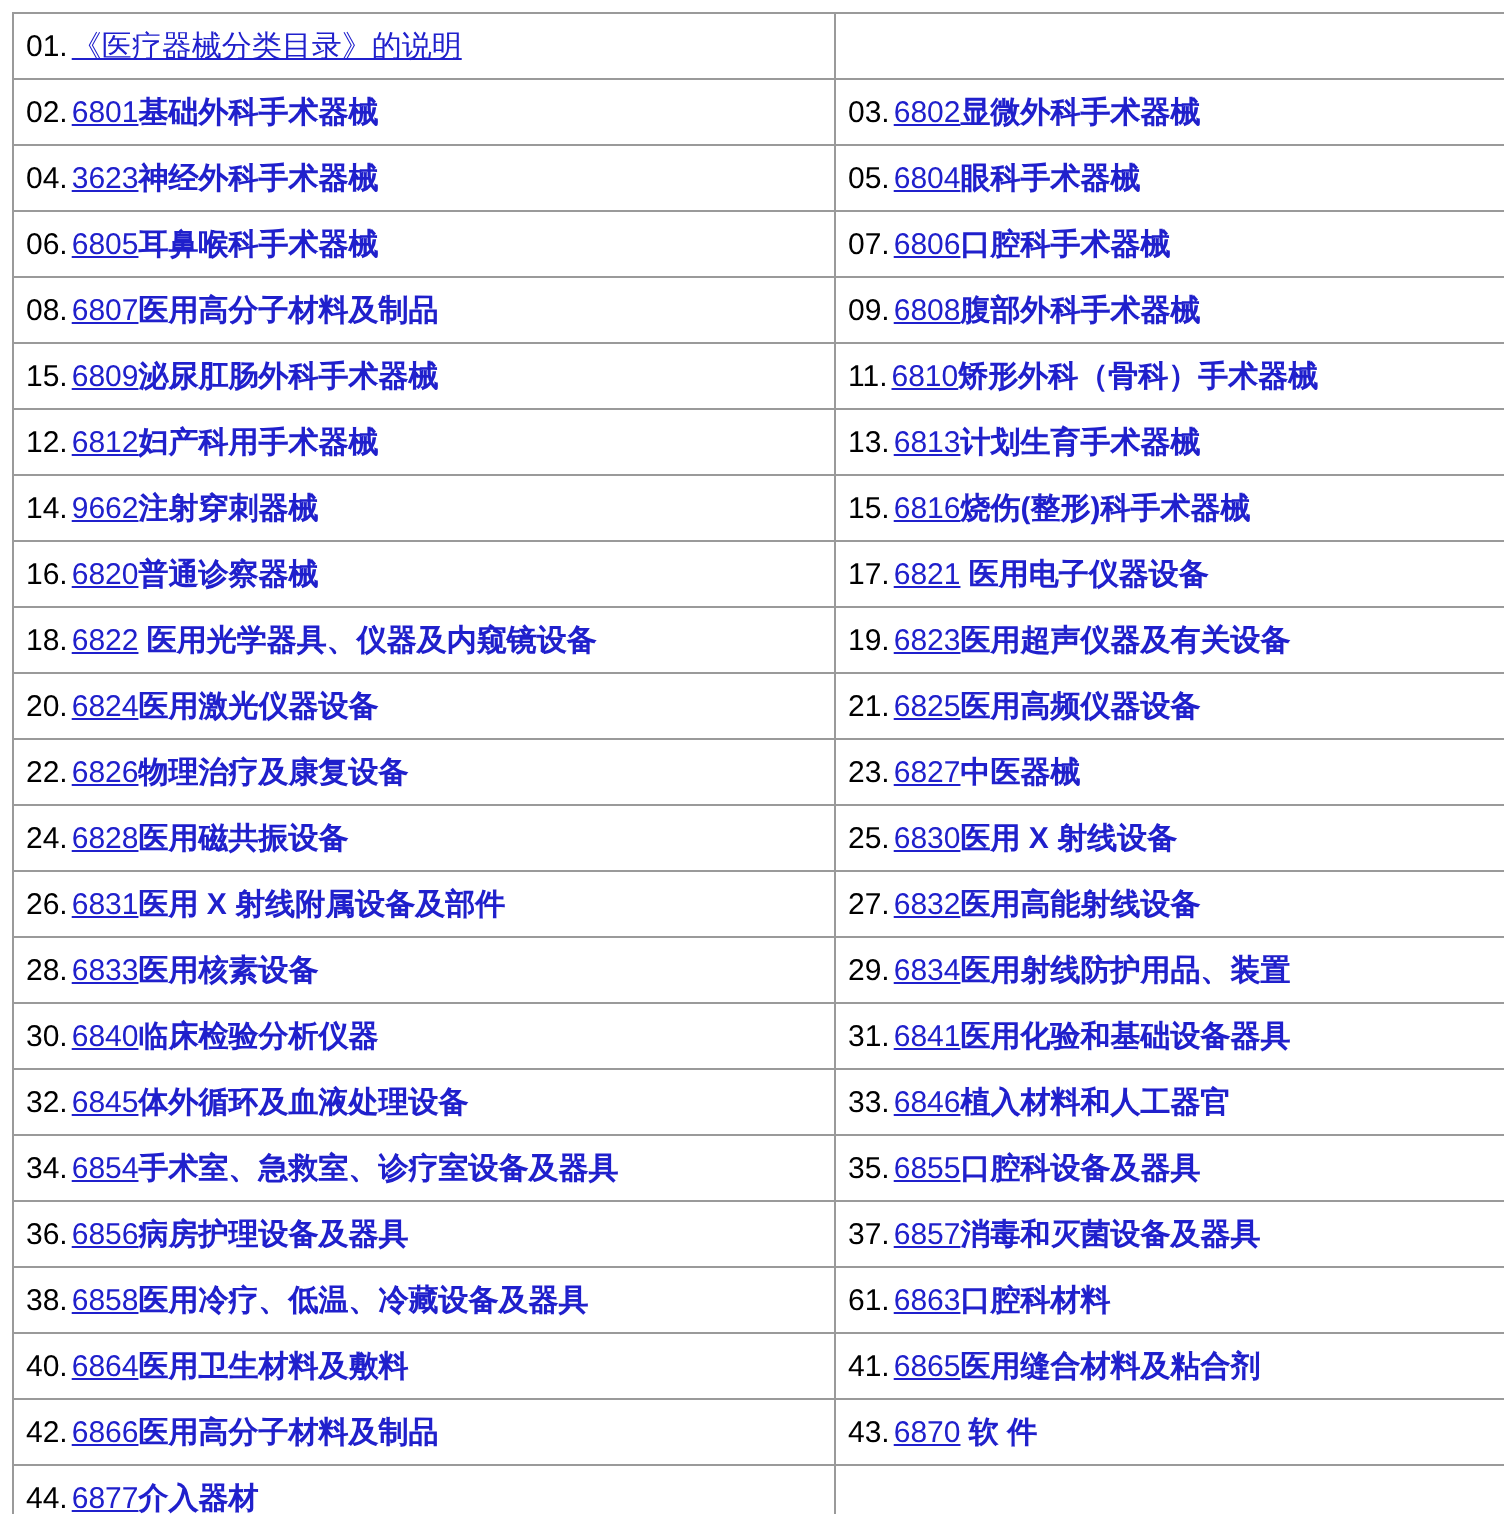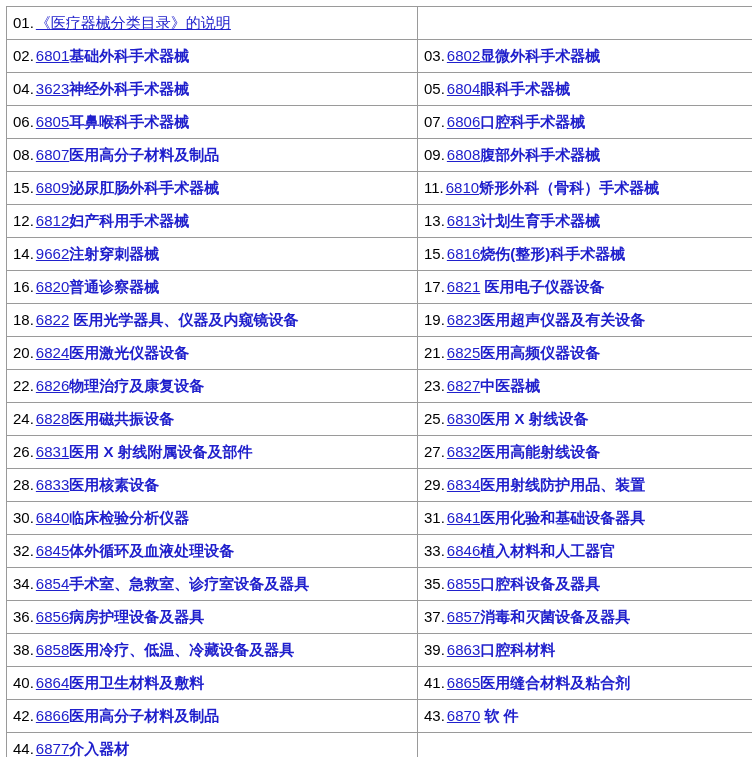--- a/index.html
+++ b/index.html
@@ -127,21 +127,21 @@
       <tr>
         <td class="col-left"><span class="item-num">34.</span><span class="sep"></span><span class="item-link">6854</span><span class="item-text">手术室、急救室、诊疗室设备及器具</span></td>
         <td class="col-right"><span class="item-num">35.</span><span class="sep"></span><span class="item-link">6855</span><span class="item-text">口腔科设备及器具</span></td>
       </tr>
       <tr>
         <td class="col-left"><span class="item-num">36.</span><span class="sep"></span><span class="item-link">6856</span><span class="item-text">病房护理设备及器具</span></td>
         <td class="col-right"><span class="item-num">37.</span><span class="sep"></span><span class="item-link">6857</span><span class="item-text">消毒和灭菌设备及器具</span></td>
       </tr>
       <tr>
         <td class="col-left"><span class="item-num">38.</span><span class="sep"></span><span class="item-link">6858</span><span class="item-text">医用冷疗、低温、冷藏设备及器具</span></td>
-        <td class="col-right"><span class="item-num">39.</span><span class="sep"></span><span class="item-link">6863</span><span class="item-text">口腔科材料</span></td>
+        <td class="col-right"><span class="item-num">61.</span><span class="sep"></span><span class="item-link">6863</span><span class="item-text">口腔科材料</span></td>
       </tr>
       <tr>
         <td class="col-left"><span class="item-num">40.</span><span class="sep"></span><span class="item-link">6864</span><span class="item-text">医用卫生材料及敷料</span></td>
         <td class="col-right"><span class="item-num">41.</span><span class="sep"></span><span class="item-link">6865</span><span class="item-text">医用缝合材料及粘合剂</span></td>
       </tr>
       <tr>
         <td class="col-left"><span class="item-num">42.</span><span class="sep"></span><span class="item-link">6866</span><span class="item-text">医用高分子材料及制品</span></td>
         <td class="col-right"><span class="item-num">43.</span><span class="sep"></span><span class="item-link">6870</span><span class="item-text"> 软 件</span></td>
       </tr>
       <tr>

